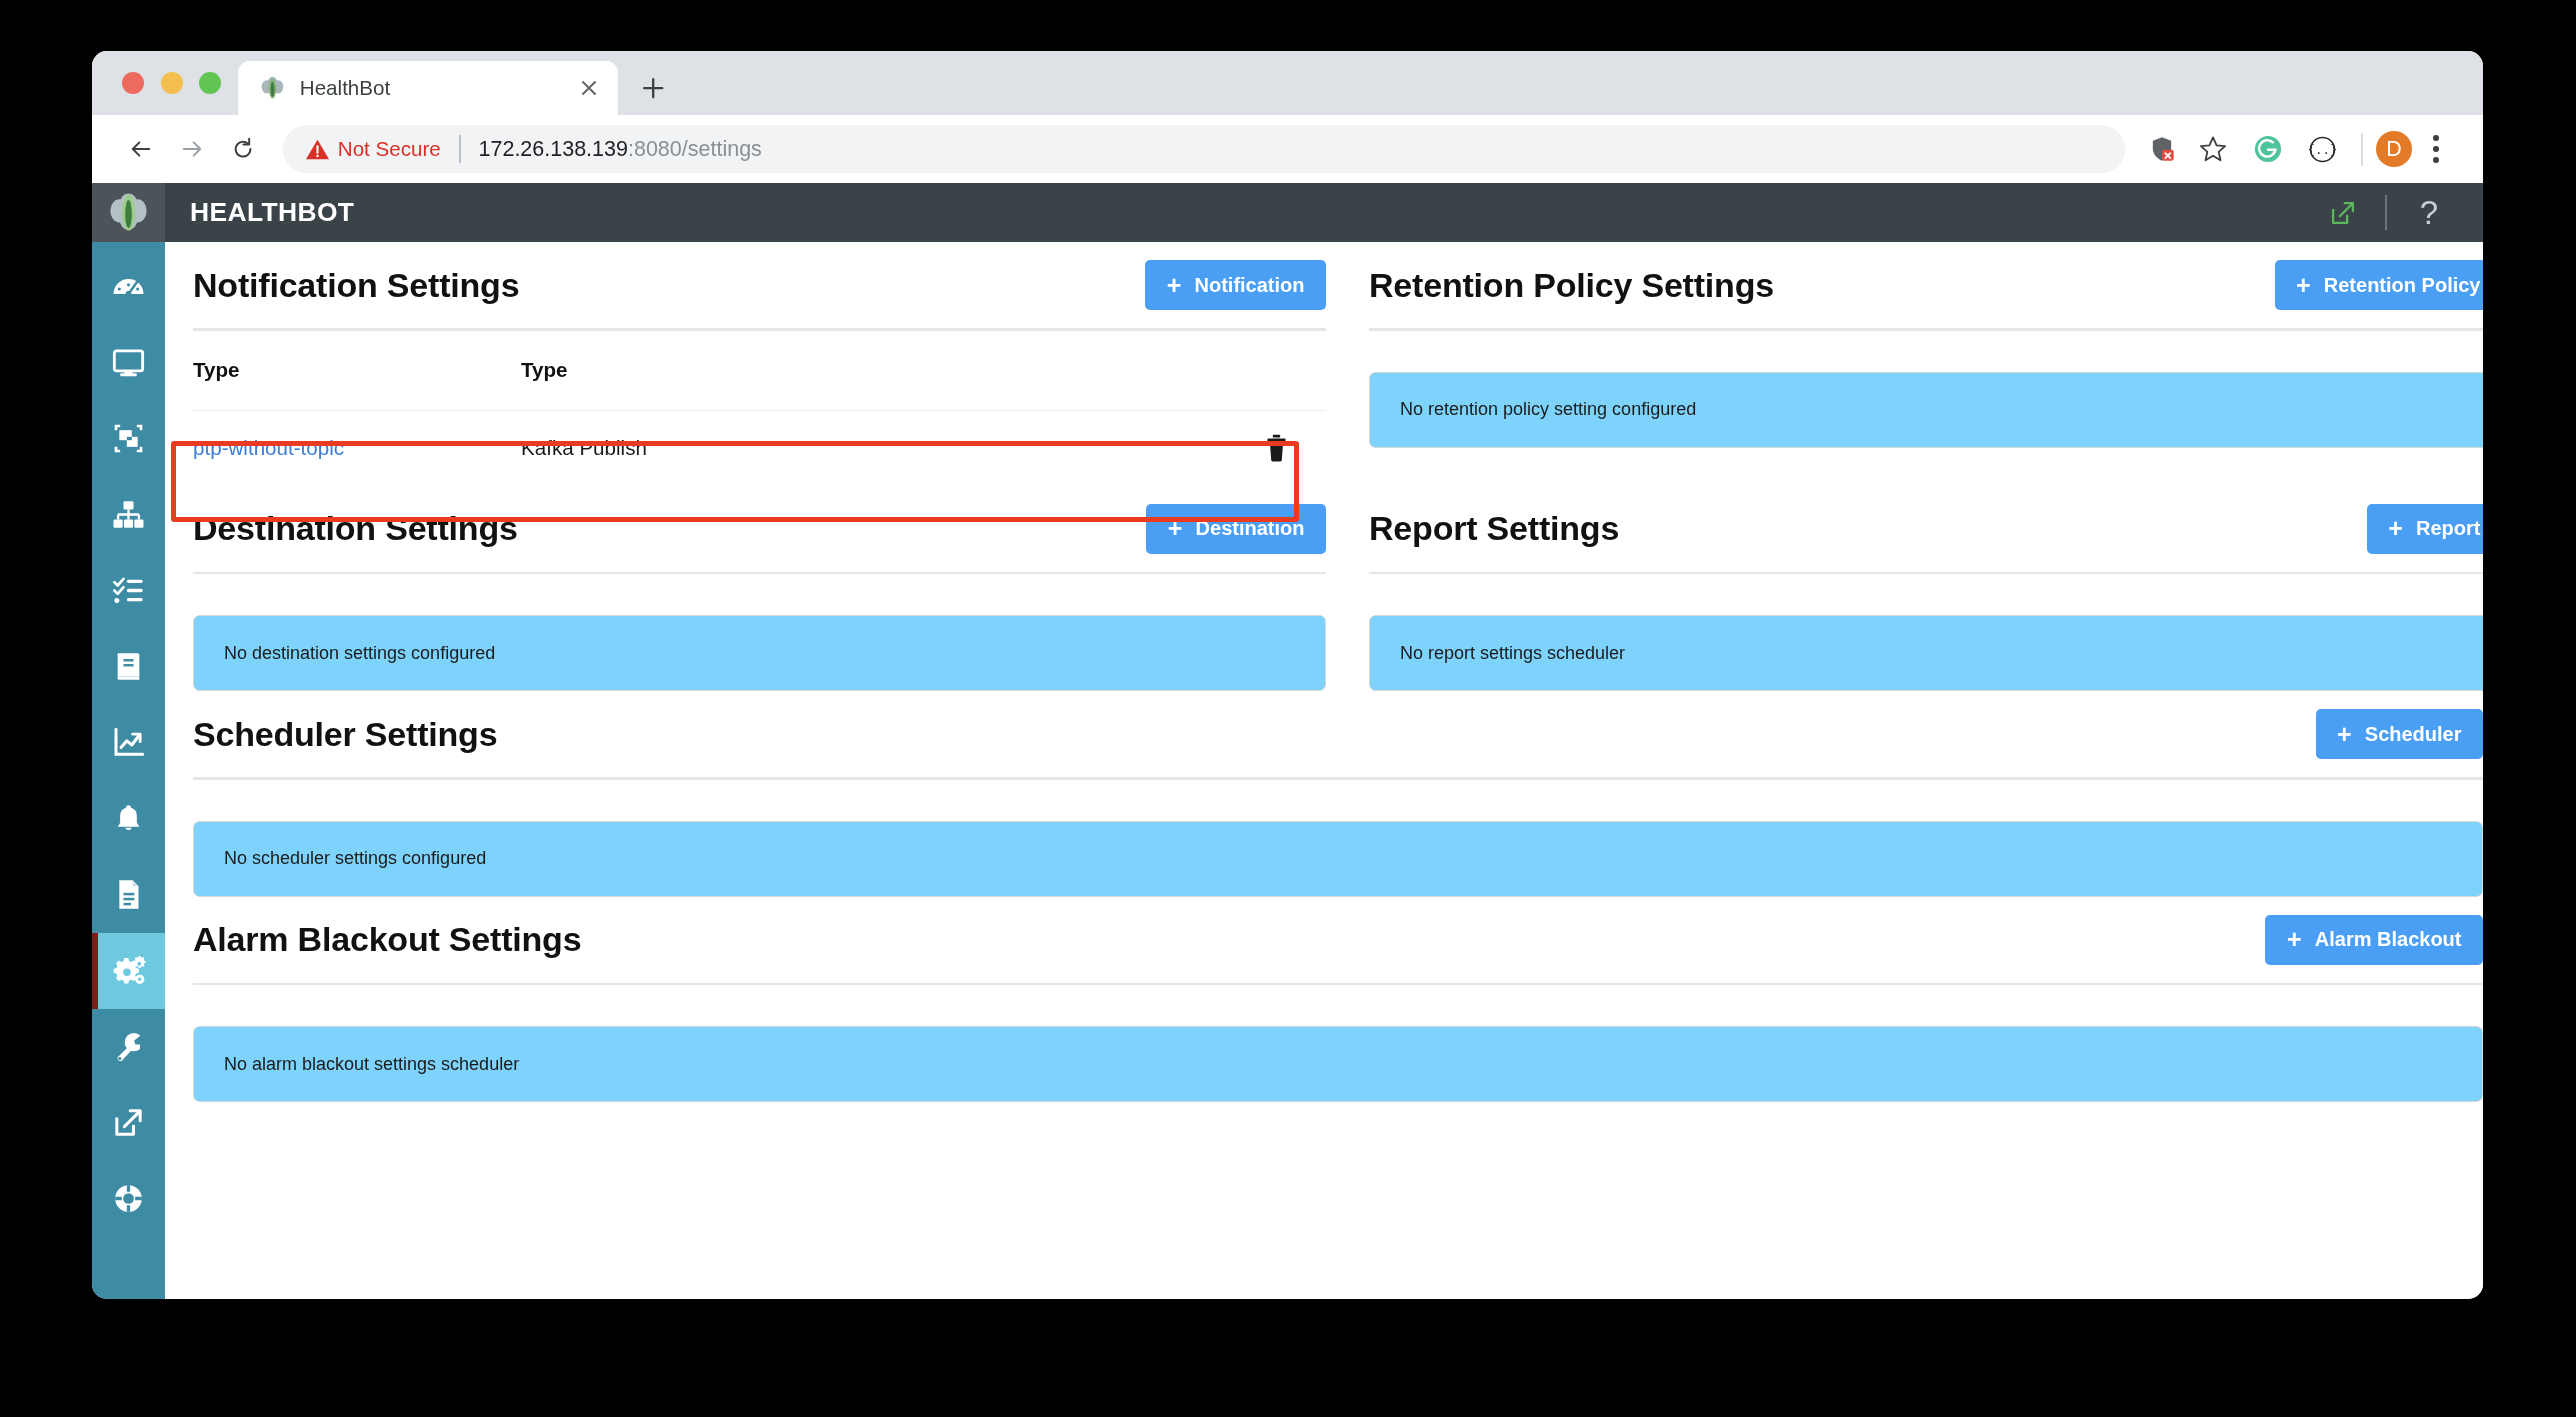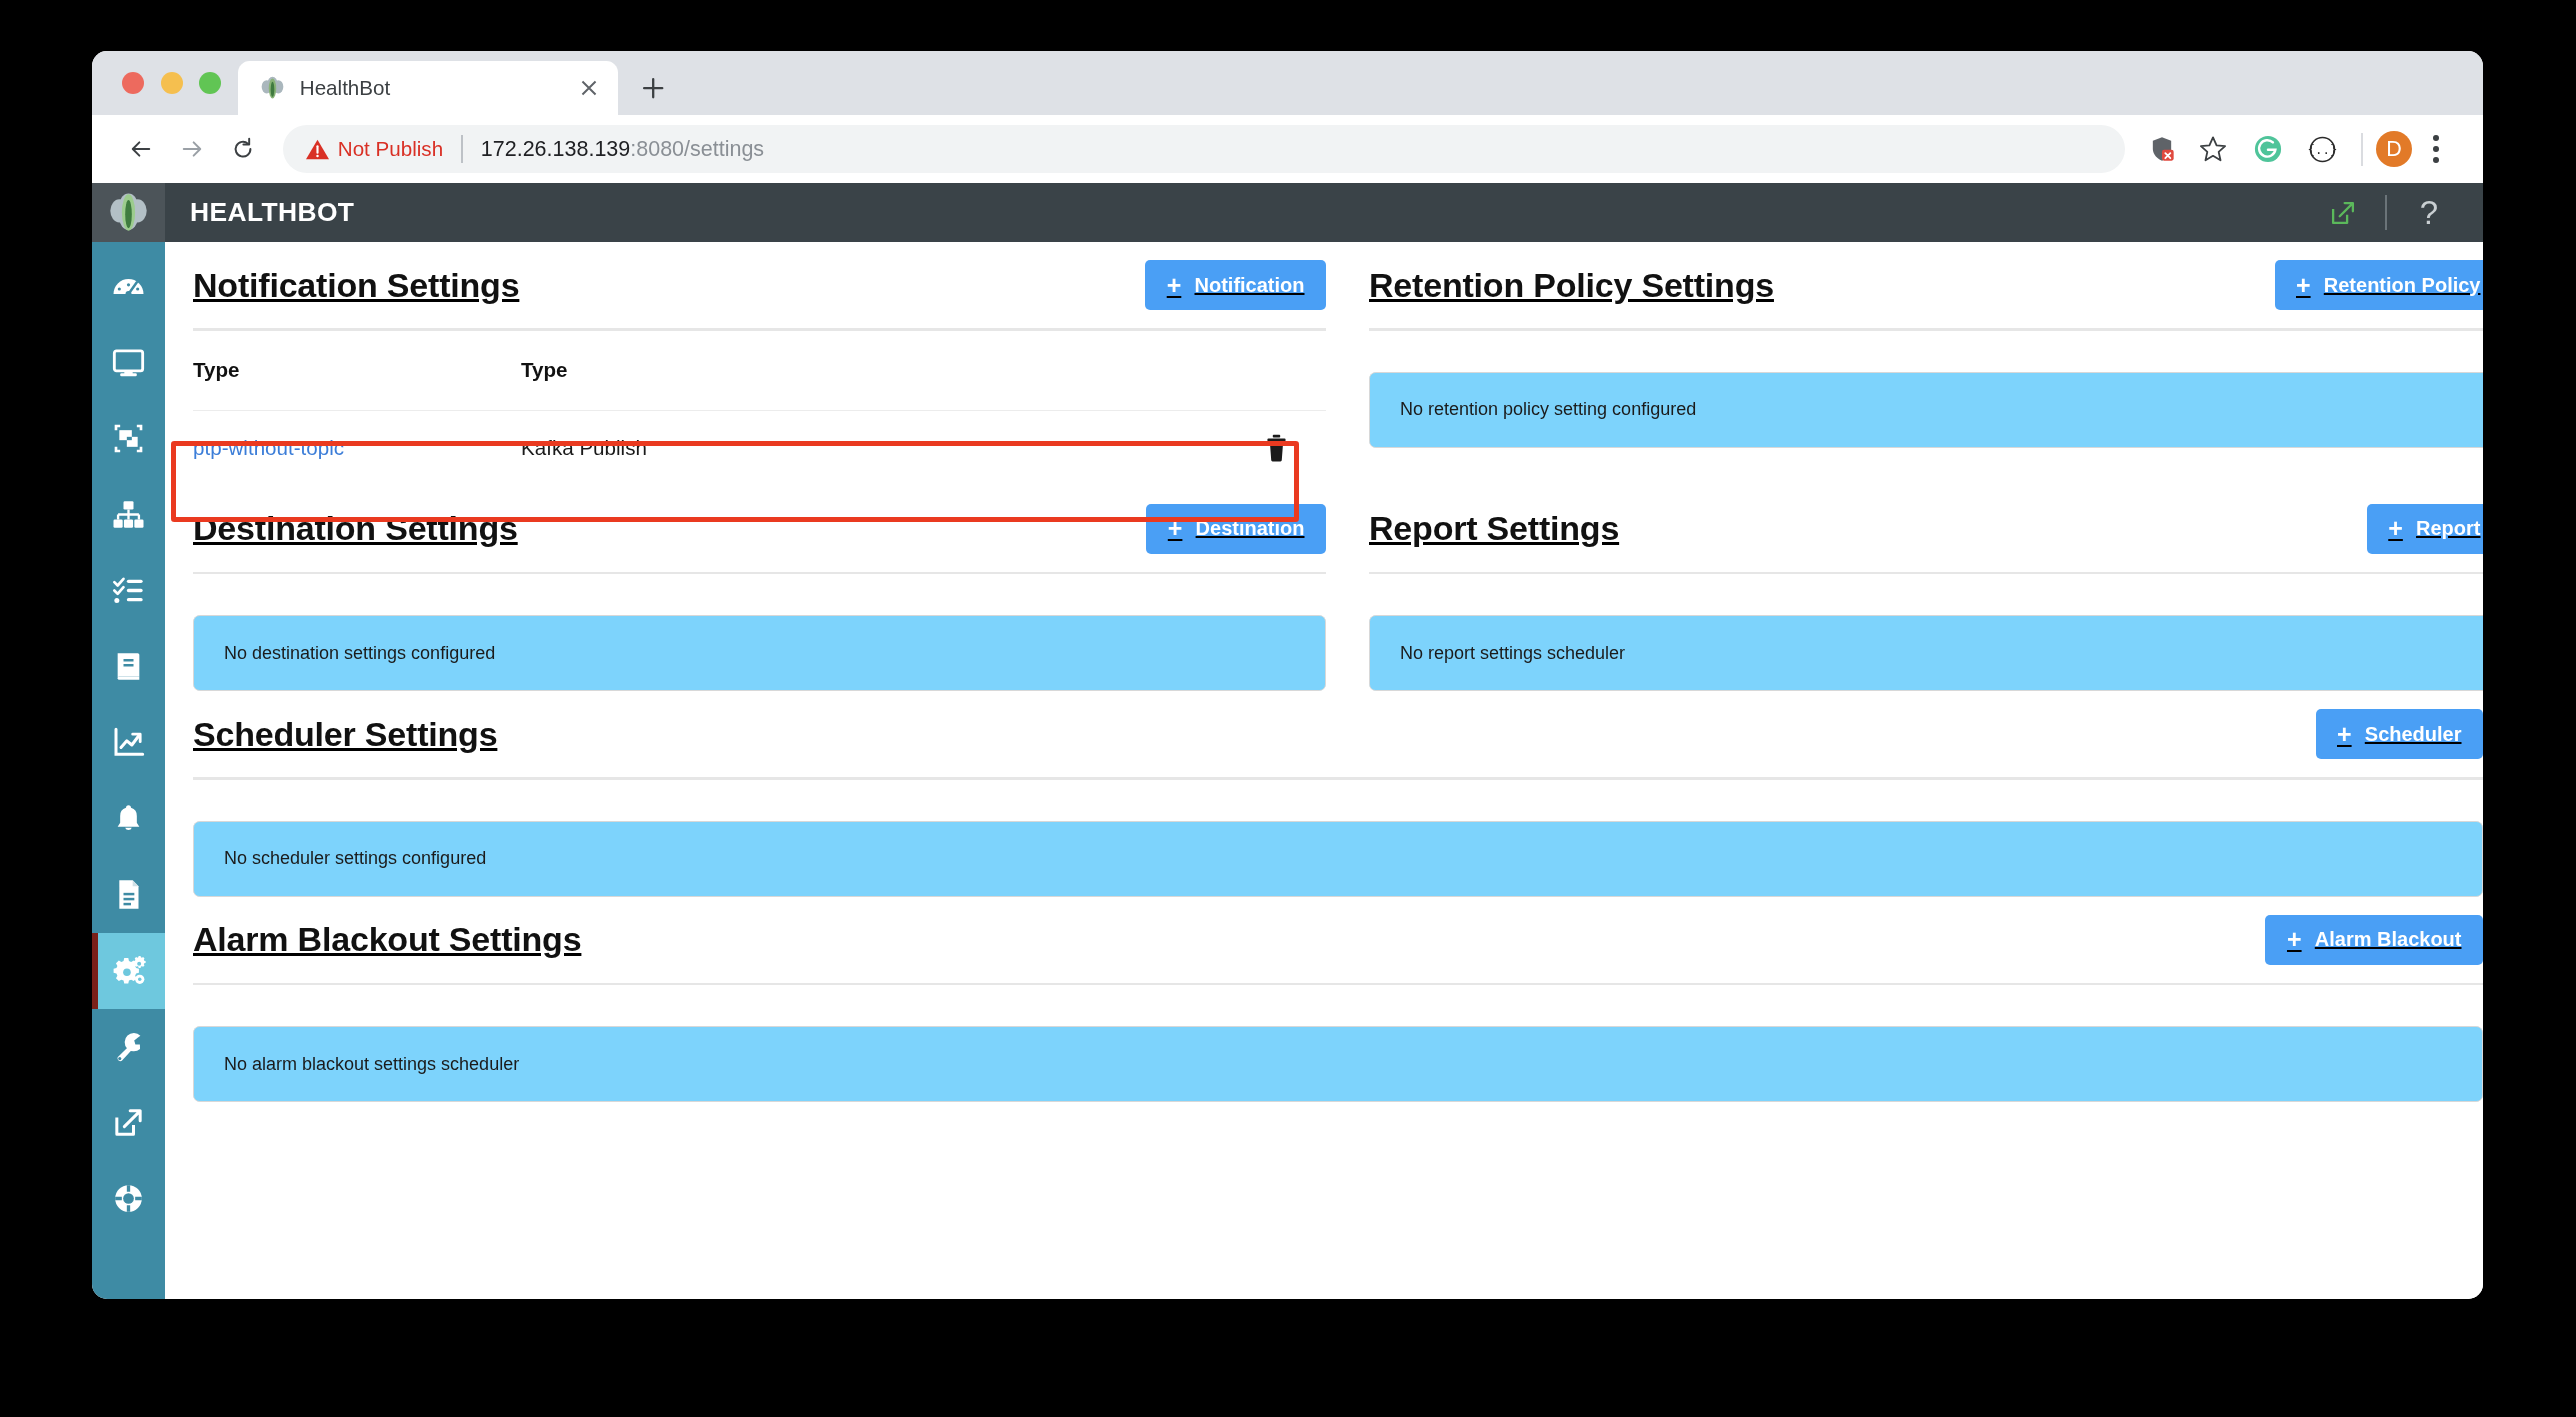--- a/index.html
+++ b/index.html
@@ -155,21 +155,20 @@
     padding: 0 0 0 28px;
     overflow: hidden;
   }
   .grid2 { display: flex; }
   .col { width: 1176px; flex: none; padding-right: 43px; }
   .col.full { width: 100%; padding-right: 0; }
 
   .sec-head {
     display: flex; align-items: center; justify-content: space-between;
     height: 86px;
-    text-decoration: underline;
   }
   .sec-title {
     font-size: 34px; font-weight: bold; color: #111;
     letter-spacing: -0.2px; white-space: nowrap;
   }
   .btn {
     background: #4a9ff5; color: #fff;
     border-radius: 5px;
     height: 50px; padding: 0 21.5px;
     display: inline-flex; align-items: center; gap: 13.2px;
@@ -279,21 +278,21 @@
     </span>
 
     <div class="omnibox">
       <span class="warn-icon">
         <svg width="25" height="23" viewBox="0 0 30 28">
           <path d="M15 2 L29 26 L1 26 Z" fill="#d93025"></path>
           <path d="M15 10 V18" stroke="#fff" stroke-width="2.6" stroke-linecap="round"></path>
           <circle cx="15" cy="22" r="1.5" fill="#fff"></circle>
         </svg>
       </span>
-      <span class="notsecure">Not Publish</span>
+      <span class="notsecure">Not Secure</span>
       <span class="omni-sep"></span>
       <span class="url"><span>172.26.138.139</span><span class="dim">:8080/settings</span></span>
     </div>
 
     <div class="ext-icons">
       <span class="ext">
         <svg width="30" height="30" viewBox="0 0 36 36">
           <path d="M18 4 L29 8 V18 C29 25 23 30 18 32 C13 30 7 25 7 18 V8 Z" fill="#5f6368"></path>
           <rect x="18" y="19" width="14" height="13" rx="2.5" fill="#e04a3f"></rect>
           <path d="M22 23 L28 29 M28 23 L22 29" stroke="#fff" stroke-width="2.2" stroke-linecap="round"></path>

